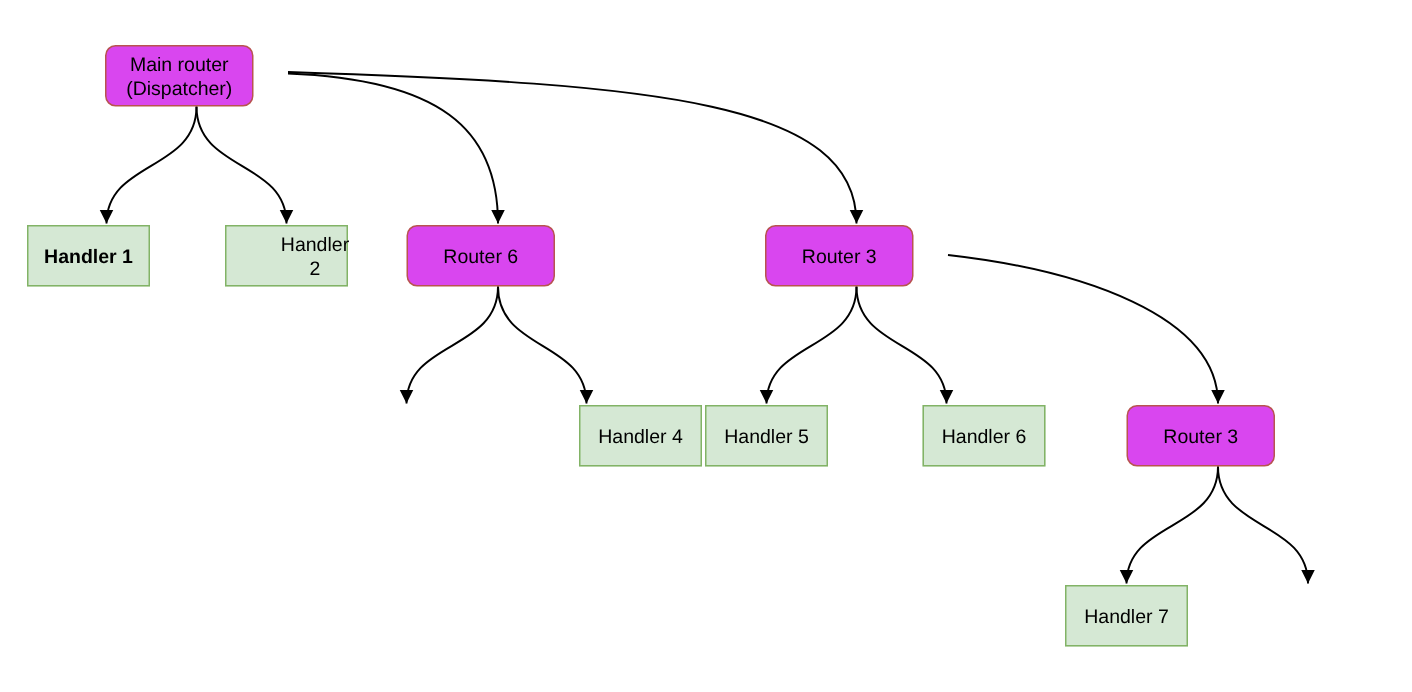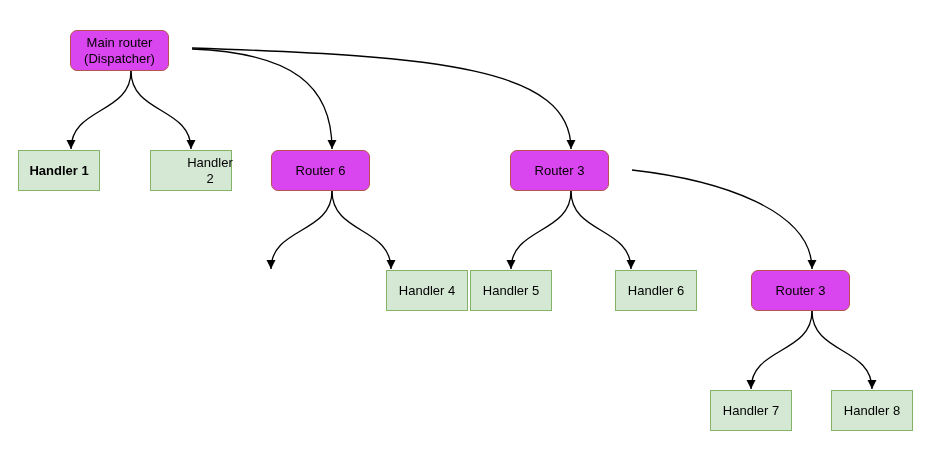--- a/index.html
+++ b/index.html
@@ -103,17 +103,14 @@
   </div>
 
   <div class="node router n-router3">
     <span>Router 3</span>
   </div>
 
   <div class="node handler n-handler7">
     <span>Handler 7</span>
   </div>
 
-  <div class="node handler n-handler8">
-    <span>Handler 8</span>
-  </div>
 
 </div>
 
 </body></html>

